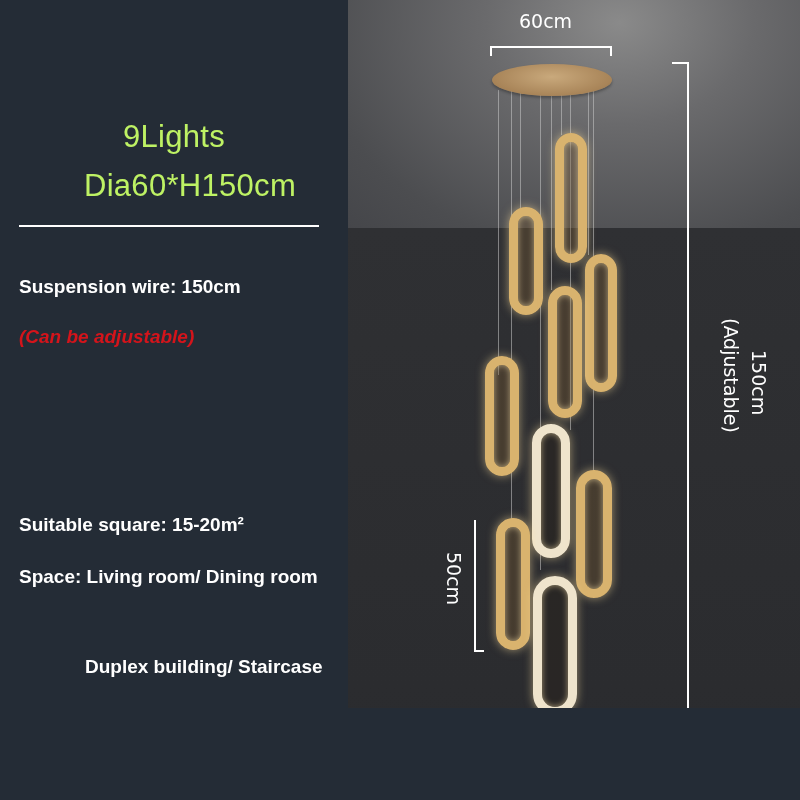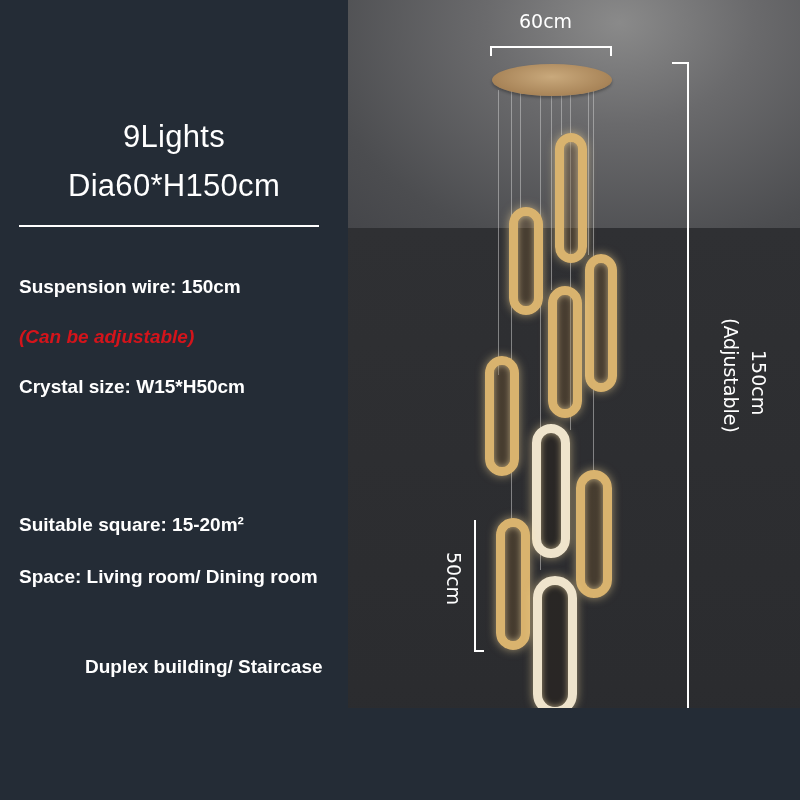--- a/index.html
+++ b/index.html
@@ -1,21 +1,21 @@
 <!DOCTYPE html>
 <html><head>
 <meta charset="utf-8">
 <style>
   html, body { margin: 0; padding: 0; }
   body { width: 800px; height: 800px; overflow: hidden; background: #242c36; font-family: "Liberation Sans", sans-serif; position: relative; }
 
   .left-panel { position: absolute; left: 0; top: 0; width: 348px; height: 800px; background: #242c36; }
-  .title { position: absolute; left: 0; width: 348px; text-align: center; color: #ffffff; font-size: 31px; letter-spacing: 0.3px; }
+  .title { position: absolute; left: 0; width: 348px; text-align: center; color: #bef264; font-size: 31px; letter-spacing: 0.3px; }
   .title.l1 { top: 119px; }
-  .title.l2 { top: 168px; }
+  .title.l2 { top: 168px; padding-left: 16px; }
   .title-rule { position: absolute; left: 19px; top: 225px; width: 300px; height: 2px; background: #ffffff; }
 
   .spec { position: absolute; left: 19px; color: #ffffff; font-size: 19px; font-weight: bold; white-space: nowrap; }
   .spec.red { color: #d4141b; font-style: italic; }
   .spec.indent { left: 85px; margin-top: 40px; }
 
   .right-panel { position: absolute; left: 348px; top: 0; width: 452px; height: 708px; overflow: hidden;
     background: linear-gradient(180deg, #2a2b2d 0%, #2b2c2e 100%); }
   .wall { position: absolute; left: 0; top: 0; width: 452px; height: 228px;
     background: radial-gradient(ellipse at 60% 10%, #8a8a8a 0%, #6a6a6c 35%, #4c4d50 80%, #45464a 100%); }
@@ -41,21 +41,20 @@
 </head>
 <body>
 
 <div class="left-panel">
   <div class="title l1">9Lights</div>
   <div class="title l2">Dia60*H150cm</div>
   <div class="title-rule"></div>
 
   <div class="spec" style="top:276px">Suspension wire: 150cm</div>
   <div class="spec red" style="top:326px">(Can be adjustable)</div>
-  <div class="spec" style="top:376px">Crystal size: W15*H50cm</div>
   <div class="spec" style="top:514px">Suitable square: 15-20m²</div>
   <div class="spec" style="top:566px">Space: Living room/ Dining room</div>
   <div class="spec indent" style="top:616px">Duplex building/ Staircase</div>
 </div>
 
 <div class="right-panel">
   <div class="wall"></div>
   <div class="floor"></div>
 
   <div class="wire" style="left:150px; top:90px; height:285px"></div>

